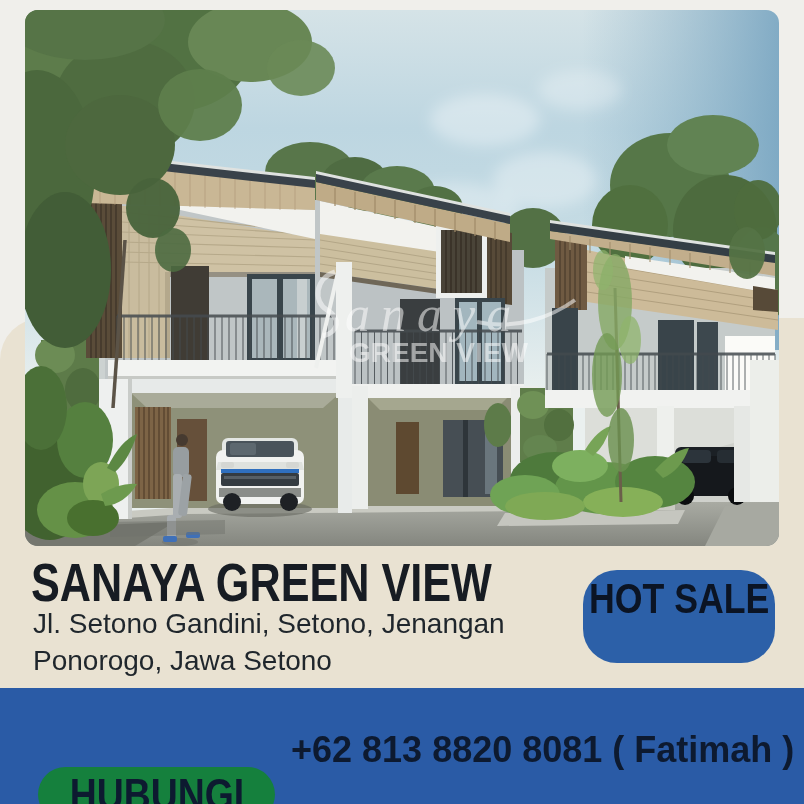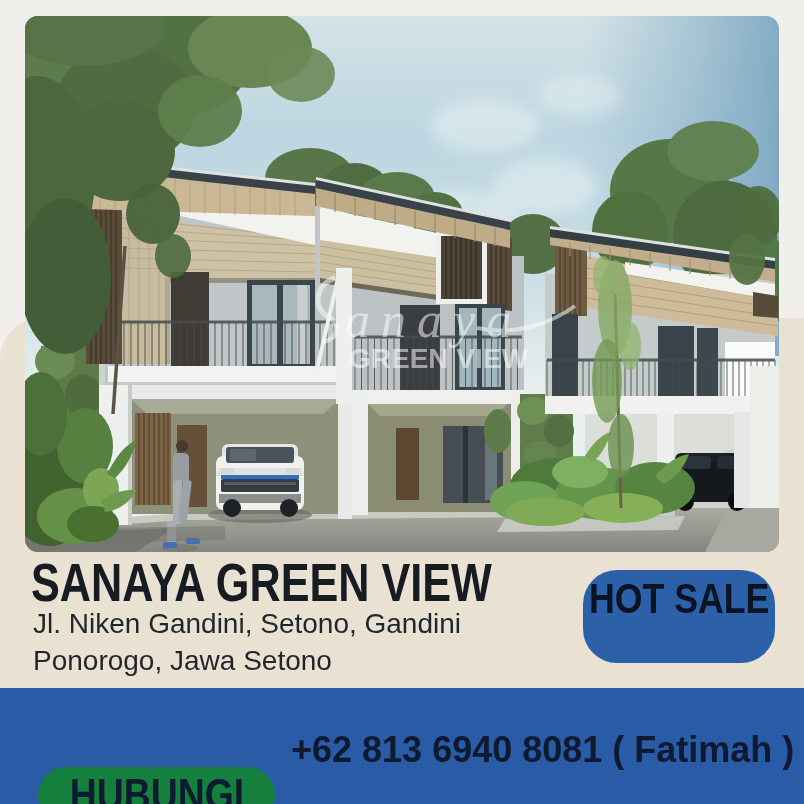--- a/index.html
+++ b/index.html
@@ -5,21 +5,21 @@
   html,body{margin:0;padding:0;}
   body{width:804px;height:804px;position:relative;overflow:hidden;
        background:#f0efeb;font-family:"Liberation Sans",sans-serif;}
   .abs{position:absolute;}
 </style>
 </head>
 <body>
 
 <div class="abs" style="left:0;top:318px;width:804px;height:486px;background:#e9e2d2;border-top-left-radius:42px;"></div>
 
-<div class="abs" style="left:25px;top:16px;width:754px;height:536px;border-radius:13px;overflow:hidden;">
+<div class="abs" style="left:25px;top:10px;width:754px;height:536px;border-radius:13px;overflow:hidden;">
 <svg width="754" height="536" viewBox="0 0 754 536" xmlns="http://www.w3.org/2000/svg">
   <defs>
     <linearGradient id="sky" x1="0" y1="0" x2="0" y2="1">
       <stop offset="0" stop-color="#d5e3e7"></stop>
       <stop offset="0.22" stop-color="#bdd6e1"></stop>
       <stop offset="0.45" stop-color="#c6dce4"></stop>
       <stop offset="0.72" stop-color="#eaf0ef"></stop>
     </linearGradient>
     <linearGradient id="skyr" x1="0" y1="0" x2="1" y2="0">
       <stop offset="0.5" stop-color="#84adc4" stop-opacity="0"></stop>
@@ -528,27 +528,27 @@
     <path d="M 310 262 C 290 268, 288 292, 302 300 C 316 308, 314 322, 298 326" stroke="#ffffff" stroke-width="5" fill="none"></path>
     <text x="320" y="321" font-family="Liberation Serif, serif" font-style="italic" font-size="50" letter-spacing="11">anaya</text>
     <path d="M 452 312 C 490 320, 525 308, 550 290" stroke="#ffffff" stroke-width="4" fill="none"></path>
     <text x="324" y="352" font-family="Liberation Sans, sans-serif" font-weight="bold" font-size="28" letter-spacing="0">GREEN VIEW</text>
   </g>
 </svg>
 </div>
 
 <div class="abs" style="left:31px;top:556px;font-weight:bold;font-size:53px;line-height:1;color:#171c23;white-space:nowrap;transform:scaleX(0.815);transform-origin:left top;">SANAYA GREEN VIEW</div>
 
-<div class="abs" style="left:33px;top:610px;font-size:28px;line-height:1;color:#1f262c;white-space:nowrap;">Jl. Niken Gandini, Setono, Gandini</div>
+<div class="abs" style="left:33px;top:610px;font-size:28px;line-height:1;color:#1f262c;white-space:nowrap;">Jl. Setono Gandini, Setono, Jenangan</div>
 
 <div class="abs" style="left:33px;top:647px;font-size:28px;line-height:1;color:#1f262c;white-space:nowrap;">Ponorogo, Jawa Setono</div>
 
 <div class="abs" style="left:583px;top:570px;width:192px;height:93px;background:#2c60a8;border-radius:34px;display:flex;align-items:flex-start;justify-content:center;">
   <span style="font-weight:bold;font-size:42px;color:#0b1424;white-space:nowrap;transform:scaleX(0.85);padding-top:5px;">HOT SALE</span>
 </div>
 
 <div class="abs" style="left:0;top:688px;width:804px;height:116px;background:#2a5ba6;"></div>
 
 <div class="abs" style="left:38px;top:725px;width:237px;height:55px;background:#15803d;border-radius:28px;display:flex;align-items:center;justify-content:center;margin-top:42px;">
   <span style="font-weight:bold;font-size:45px;color:#0d1a30;white-space:nowrap;transform:scaleX(0.83);">HUBUNGI</span>
 </div>
 
-<div class="abs" style="left:291px;top:732px;font-weight:bold;font-size:36px;line-height:1;color:#0d1a30;white-space:nowrap;">+62 813 6940 8081 ( Fatimah )</div>
+<div class="abs" style="left:291px;top:732px;font-weight:bold;font-size:36px;line-height:1;color:#0d1a30;white-space:nowrap;">+62 813 8820 8081 ( Fatimah )</div>
 
 </body></html>

